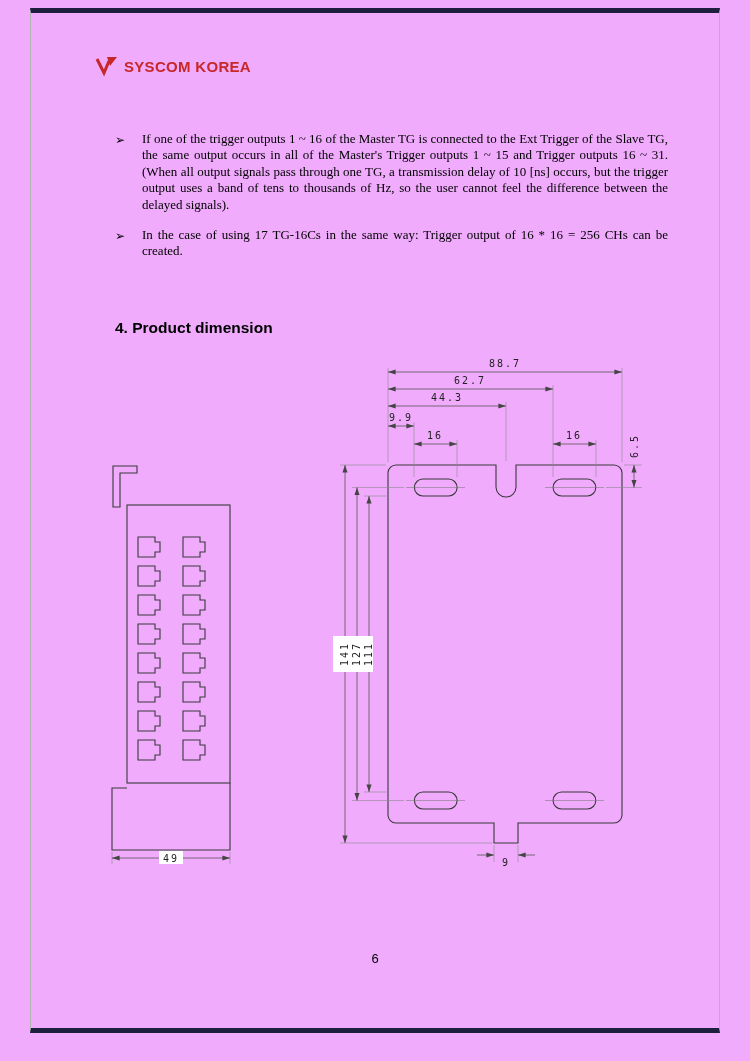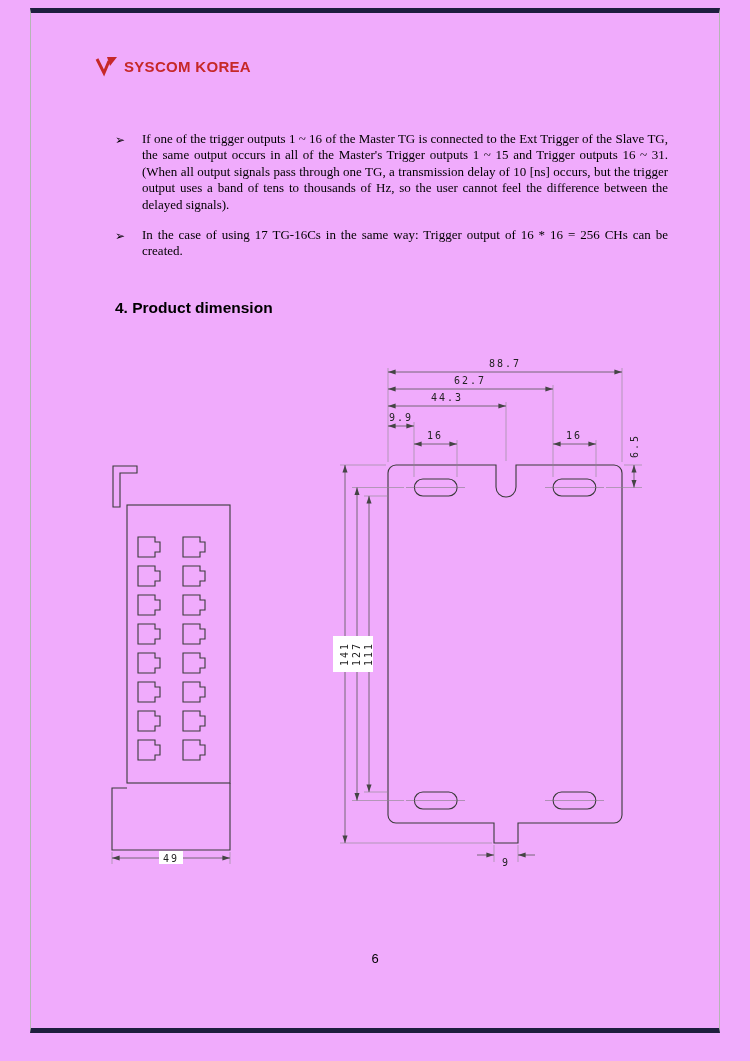--- a/index.html
+++ b/index.html
@@ -14,21 +14,21 @@
     border-left:1px solid #b5b5b5; border-right:1px solid #b5b5b5;
     pointer-events:none;
   }
   .logo { position:absolute; left:94px; top:55px; display:flex; align-items:center; gap:6px; }
   .logo-text { color:#c62828; font-weight:700; font-size:15px; letter-spacing:0.3px; }
   .bullet { position:absolute; left:115px; width:553px; font-size:13px; line-height:16.4px; text-align:justify; }
   .bullet .marker { position:absolute; left:0; top:1px; font-size:12px; }
   .bullet .text { display:block; margin-left:27px;font-family:Liberation Serif, serif; }
   .b1 { top:131px; }
   .b2 { top:227px; }
-  .heading { position:absolute; left:115px; top:299px; font-size:15.5px; font-weight:700; }
+  .heading { position:absolute; left:115px; top:319px; font-size:15.5px; font-weight:700; }
   .page-num { position:absolute; left:0; top:951px; width:750px; text-align:center; font-size:13px; }
   .drawing { position:absolute; left:85px; top:350px; }
   
   .outline { fill:none; stroke:#3a3a3a; stroke-width:1.1; }
   .ext { stroke:#8a8a8a; stroke-width:0.6; }
   .dim-line { stroke:#555; stroke-width:0.8; fill:none; }
   .cl { stroke:#777; stroke-width:0.55; }
   .mask { fill:#ffffff; stroke:none; }
   .dim-label { font-family:"DejaVu Sans Mono", monospace; font-size:10px; letter-spacing:2px; fill:#222; }
 </style>

